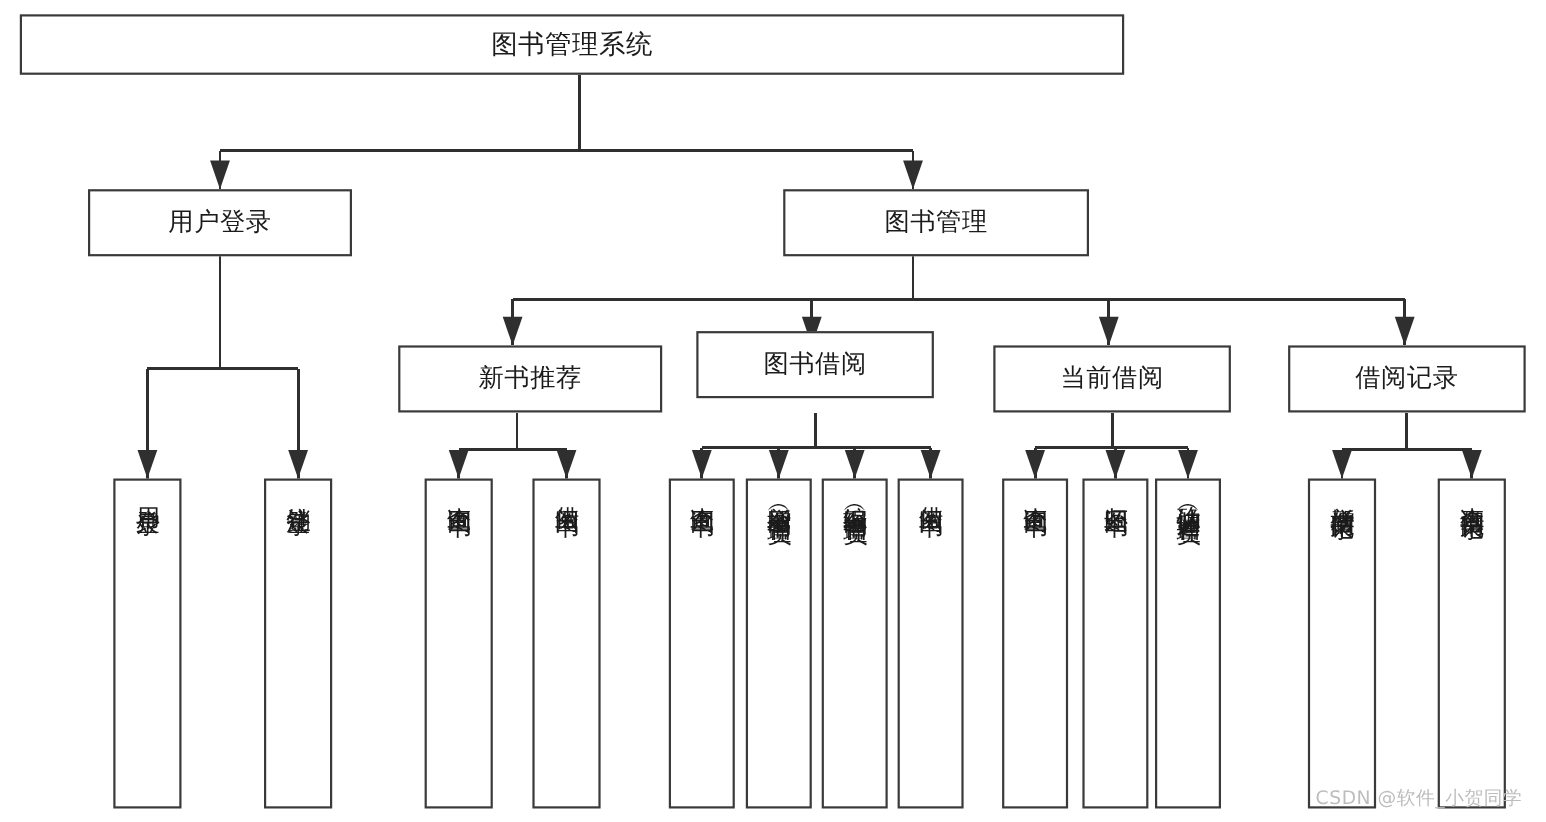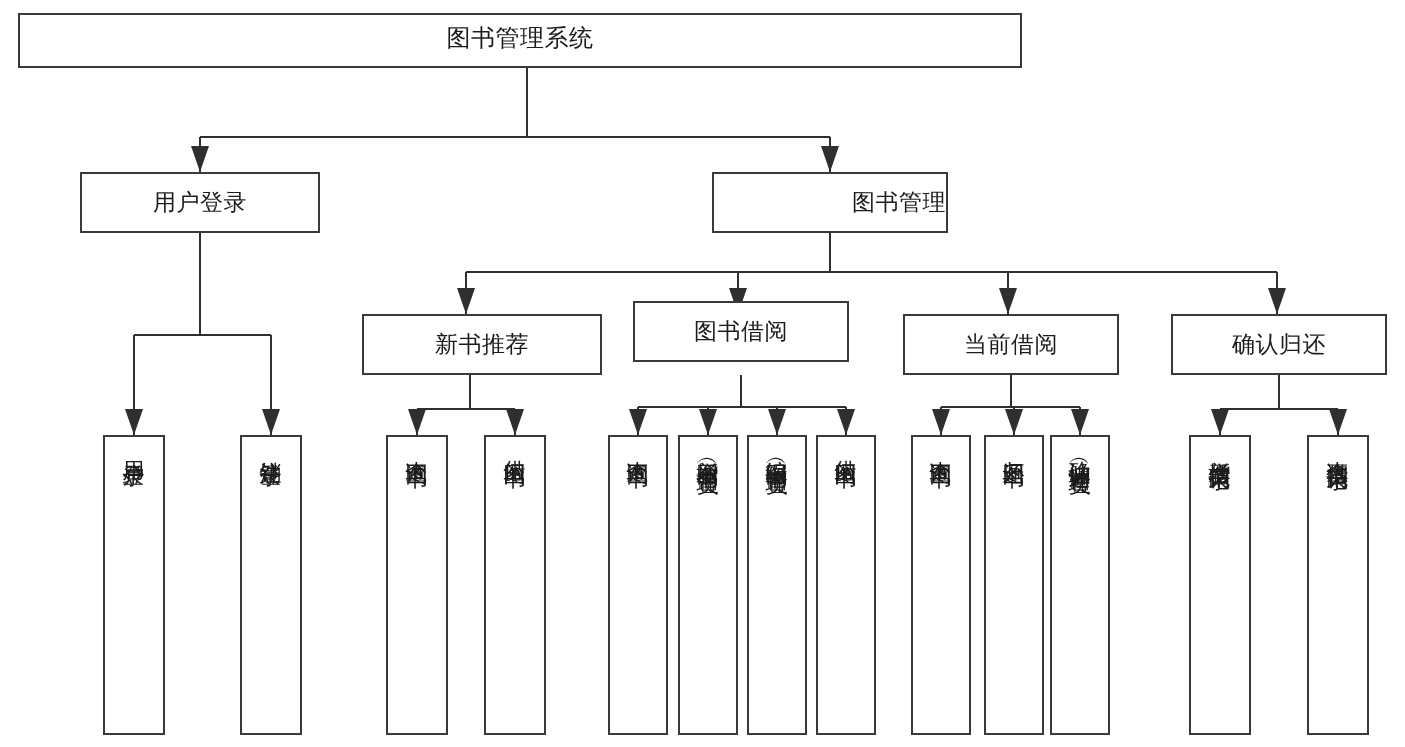--- a/index.html
+++ b/index.html
@@ -50,21 +50,21 @@
     padding-top: 6px;
   }
   .node.vert .label {
     writing-mode: vertical-rl;
     text-orientation: upright;
     font-size: 22px;
     letter-spacing: 2px;
     line-height: 1.05;
     white-space: nowrap;
   }
-  .node.root .label { font-size: 24px; font-family: Liberation Mono, monospace; }
+  .node.root .label { font-size: 24px; }
   .watermark {
     position: absolute;
     color: #bdbdbd;
     font-size: 17px;
     white-space: nowrap;
     letter-spacing: 0.5px;
     pointer-events: none;
   }
 </style>
 </head>
@@ -125,34 +125,34 @@
       <line x1="1338" y1="409" x2="1338" y2="435" stroke="#2f2f2f" stroke-width="2.6" shape-rendering="crispEdges"></line>
       <path d="M 1329 409 L 1347 409 L 1338 435 Z" fill="#2f2f2f"></path>
     </svg>
   <div id="nodes-layer">
       <div class="node horiz root" style="left: 18px; top: 13px; width: 1004px; height: 55px;">
         <span class="label">图书管理系统</span>
       </div>
       <div class="node horiz" style="left: 80px; top: 172px; width: 240px; height: 61px;">
         <span class="label">用户登录</span>
       </div>
-      <div class="node horiz" style="left: 712px; top: 172px; width: 236px; height: 61px; justify-content: flex-end;">
+      <div class="node horiz" style="left: 712px; top: 172px; width: 278px; height: 61px;">
         <span class="label">图书管理</span>
       </div>
       <div class="node horiz" style="left: 362px; top: 314px; width: 240px; height: 61px;">
         <span class="label">新书推荐</span>
       </div>
       <div class="node horiz" style="left: 633px; top: 301px; width: 216px; height: 61px;">
         <span class="label">图书借阅</span>
       </div>
       <div class="node horiz" style="left: 903px; top: 314px; width: 216px; height: 61px; justify-content: center;">
         <span class="label">当前借阅</span>
       </div>
       <div class="node horiz" style="left: 1171px; top: 314px; width: 216px; height: 61px;">
-        <span class="label">确认归还</span>
+        <span class="label">借阅记录</span>
       </div>
       <div class="node vert" style="left: 103px; top: 435px; width: 62px; height: 300px;">
         <span class="label">用户登录</span>
       </div>
       <div class="node vert" style="left: 240px; top: 435px; width: 62px; height: 300px;">
         <span class="label">注销登录</span>
       </div>
       <div class="node vert" style="left: 386px; top: 435px; width: 62px; height: 300px;">
         <span class="label">查询图书</span>
       </div>
@@ -180,13 +180,14 @@
       <div class="node vert" style="left: 1050px; top: 435px; width: 60px; height: 300px;">
         <span class="label">确认归还（管理员）</span>
       </div>
       <div class="node vert" style="left: 1189px; top: 435px; width: 62px; height: 300px;">
         <span class="label">新增借阅记录</span>
       </div>
       <div class="node vert" style="left: 1307px; top: 435px; width: 62px; height: 300px;">
         <span class="label">查询借阅记录</span>
       </div>
     </div>
+  <div class="watermark" style="left: 1196px; top: 714px;">CSDN @软件_小贺同学</div>
 </div>
 
 </body></html>

